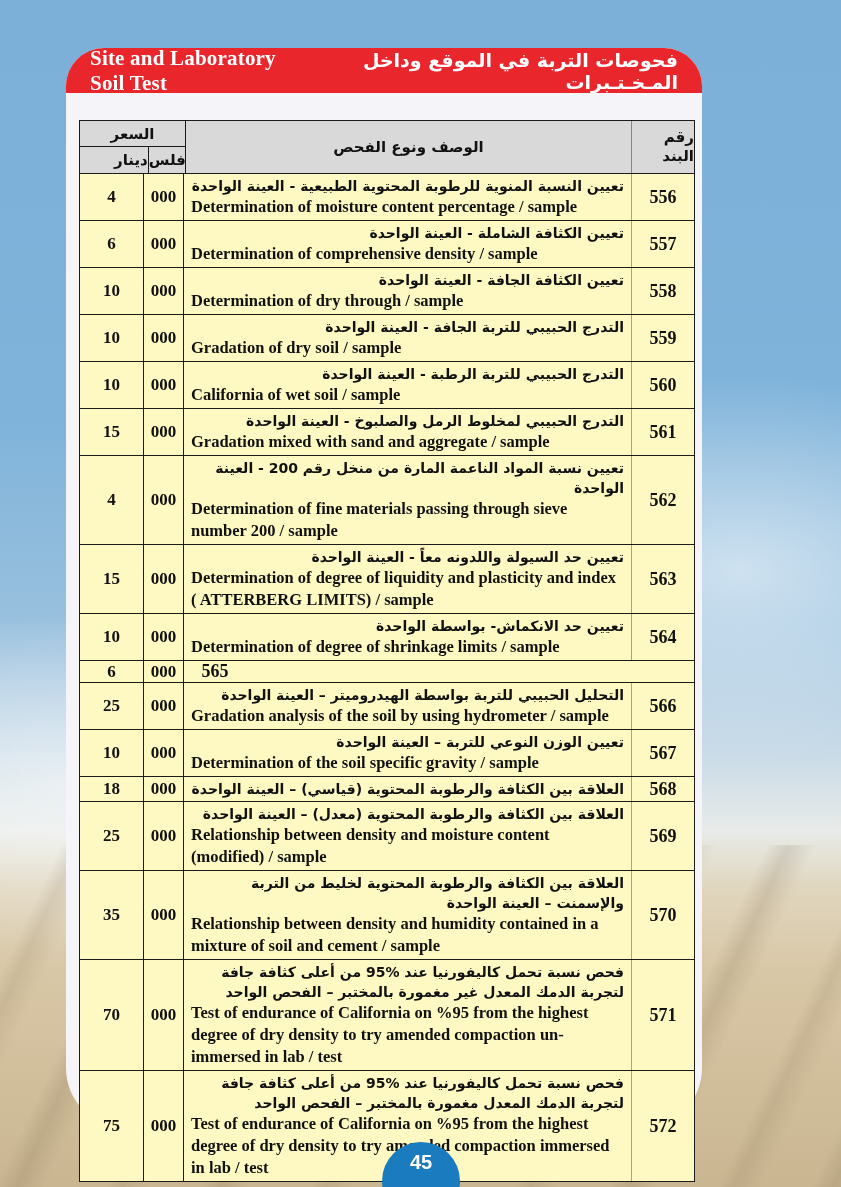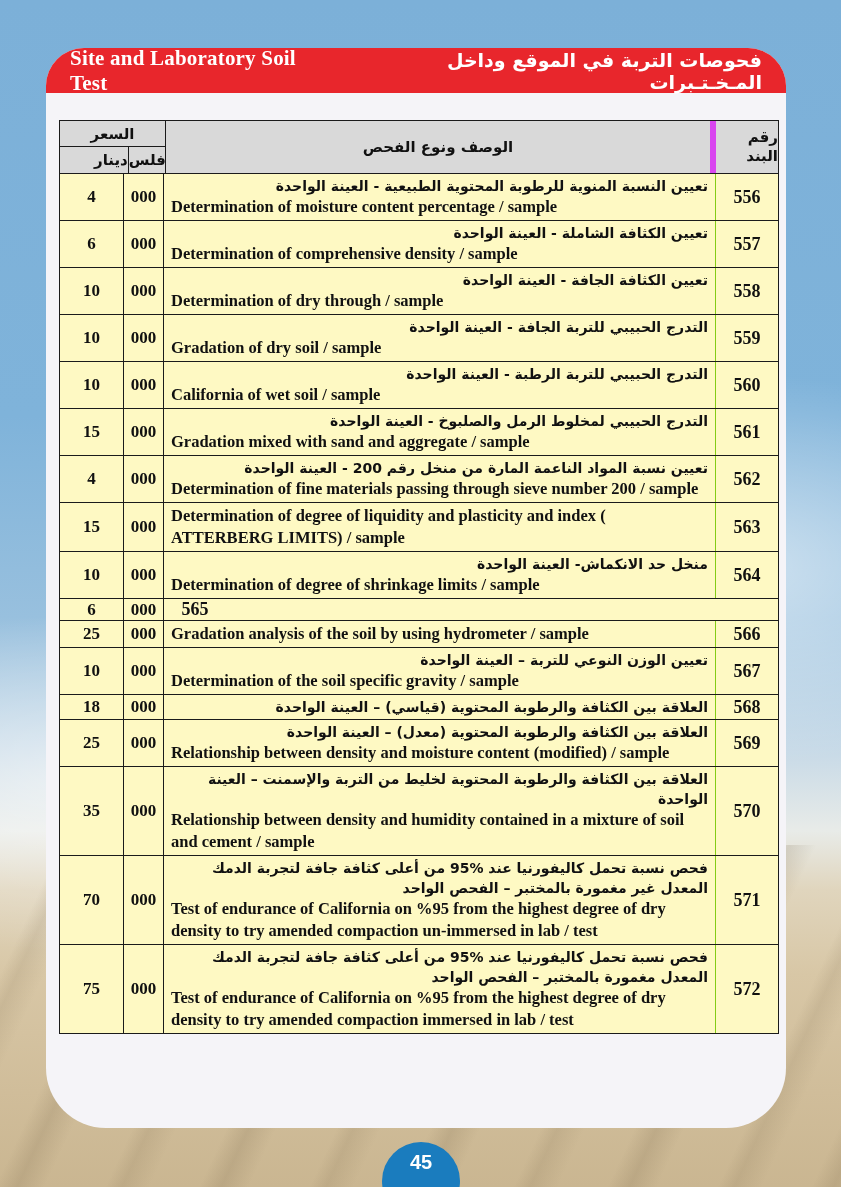--- a/index.html
+++ b/index.html
@@ -11,42 +11,42 @@
       radial-gradient(ellipse 420px 240px at 8% 66%, rgba(255,255,255,.5), rgba(255,255,255,0) 70%),
       linear-gradient(180deg,#7cb0d8 0%,#7fb3da 35%,#98c0de 52%,#c6d9e7 63%,#e8ebe8 70%,#e0d5bd 75%,#d8c7a6 82%,#d0bd9a 92%,#cab691 100%);
   }
   .sand-streaks{
     position:absolute;left:0;right:0;top:845px;bottom:0;
     background:repeating-linear-gradient(115deg,
       rgba(0,0,0,0) 0 55px, rgba(110,92,64,.13) 70px, rgba(0,0,0,0) 95px,
       rgba(0,0,0,0) 140px, rgba(110,92,64,.17) 160px, rgba(0,0,0,0) 185px);
   }
   .panel{
-    position:absolute;left:46px;top:48px;width:740px;height:1080px;
+    position:absolute;left:66px;top:48px;width:636px;height:1080px;
     background:#f5f4f8;border-radius:38px 38px 60px 60px;
   }
   .titlebar{
     height:45px;background:#e8262c;border-radius:38px 38px 0 0;
     display:flex;align-items:center;justify-content:space-between;
     padding:0 24px;box-sizing:border-box;
   }
   .title-en{color:#fff;font:bold 21px "Liberation Serif",serif;letter-spacing:.2px;}
   .title-ar{color:#fff;font:bold 19px "DejaVu Sans",sans-serif;direction:rtl;}
   .soil-table{
     margin:27px 7px 0 13px;border:1.5px solid #1b1b1b;background:#fef9c3;
     color:#111;
   }
   .thead{display:flex;background:#d9d9d9;border-bottom:1px solid #1b1b1b;}
   .th-ar{font:bold 15px "DejaVu Sans",sans-serif;direction:rtl;}
   .price-group{width:105px;border-right:1px solid #1b1b1b;display:flex;flex-direction:column;}
   .price-top{height:25px;border-bottom:1px solid #1b1b1b;display:flex;align-items:center;justify-content:center;}
   .price-bottom{display:flex;height:26px;padding-left:34px;}
   .price-dinar{width:64px;border-right:1px solid #1b1b1b;display:flex;align-items:center;justify-content:center;box-sizing:border-box;}
   .price-fils{flex:1;display:flex;align-items:center;justify-content:center;}
-  .th-desc{flex:1;border-right:6px solid #d946ef;display:flex;align-items:center;justify-content:center;}
+  .th-desc{flex:1;border-right:1px solid #d946ef;display:flex;align-items:center;justify-content:center;}
   .th-item{width:62px;display:flex;flex-direction:column;align-items:flex-start;justify-content:center;line-height:1.25;}
   .tr{display:flex;border-bottom:1px solid #1b1b1b;}
   .tr:last-child{border-bottom:none;}
   .td{box-sizing:border-box;}
   .c-dinar{width:64px;border-right:1px solid #1b1b1b;display:flex;align-items:center;justify-content:center;font:bold 17px "Liberation Serif",serif;}
   .c-fils{width:40px;border-right:1px solid #1b1b1b;display:flex;align-items:center;justify-content:center;font:bold 17px "Liberation Serif",serif;text-align:right;}
   .c-desc{flex:1;border-right:1px solid #84cc16;padding:2px 7px;}
   .c-item{width:62px;display:flex;align-items:center;justify-content:center;font:bold 18px "Liberation Serif",serif;}
   .ar{direction:rtl;text-align:right;font:bold 14px/20px "DejaVu Sans",sans-serif;}
   .en{direction:ltr;text-align:left;font:bold 16.5px/22px "Liberation Serif",serif;}
@@ -151,45 +151,47 @@
       <div class="ar">تعيين نسبة المواد الناعمة المارة من منخل رقم 200 - العينة الواحدة</div>
       <div class="en">Determination of fine materials passing through sieve number 200 / sample</div>
     </div>
     <div class="td c-item">562</div>
   </div>
 
   <div class="tr">
     <div class="td c-dinar">15</div>
     <div class="td c-fils">000</div>
     <div class="td c-desc">
+      <div class="ar">تعيين حد السيولة واللدونه معاً - العينة الواحدة</div>
       <div class="en">Determination of degree of liquidity and plasticity and index ( ATTERBERG LIMITS) / sample</div>
     </div>
     <div class="td c-item">563</div>
   </div>
 
   <div class="tr">
     <div class="td c-dinar">10</div>
     <div class="td c-fils">000</div>
     <div class="td c-desc">
-      <div class="ar">منخل حد الانكماش- العينة الواحدة</div>
+      <div class="ar">تعيين حد الانكماش- بواسطة الواحدة</div>
       <div class="en">Determination of degree of shrinkage limits / sample</div>
     </div>
     <div class="td c-item">564</div>
   </div>
 
   <div class="tr">
     <div class="td c-dinar">6</div>
     <div class="td c-fils">000</div>
     <div class="td c-item">565</div>
   </div>
 
   <div class="tr">
     <div class="td c-dinar">25</div>
     <div class="td c-fils">000</div>
     <div class="td c-desc">
+      <div class="ar">التحليل الحبيبي للتربة بواسطة الهيدروميتر – العينة الواحدة</div>
       <div class="en">Gradation analysis of the soil by using hydrometer / sample</div>
     </div>
     <div class="td c-item">566</div>
   </div>
 
   <div class="tr">
     <div class="td c-dinar">10</div>
     <div class="td c-fils">000</div>
     <div class="td c-desc">
       <div class="ar">تعيين الوزن النوعي للتربة – العينة الواحدة</div>

